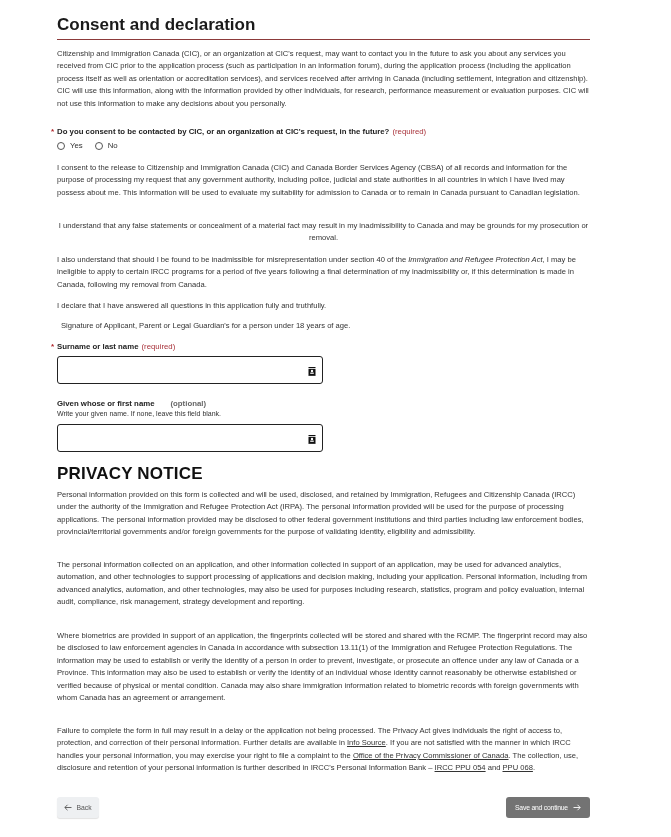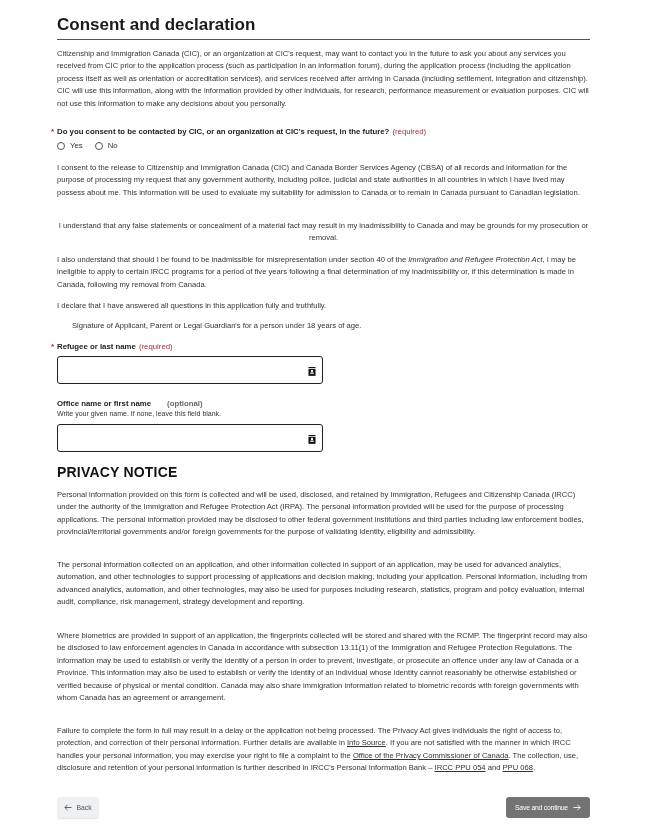--- a/index.html
+++ b/index.html
@@ -14,21 +14,21 @@
   .req { color: #a8323a; font-weight: normal; margin-left: 3px; }
   .opt { color: #666666; font-weight: bold; margin-left: 16px; }
   .radios { position: absolute; display: flex; gap: 12px; font-size: 7.8px; color: #333; align-items: center; }
   .radio { display: flex; align-items: center; gap: 5px; cursor: pointer; }
   .radio .circle { width: 8px; height: 8px; border: 1px solid #555; border-radius: 50%; background: #fff; }
   .abs { position: absolute; }
   .input-box { position: absolute; width: 266px; height: 28px; border: 1px solid #222; border-radius: 3px; background: #fff; }
   .input-box input { width: 100%; height: 100%; border: none; outline: none; background: transparent; padding: 0 24px 0 6px; font-size: 9px; font-family: "Liberation Sans", sans-serif; }
   .contact-icon { position: absolute; right: 6px; top: 10px; width: 8px; height: 9px; }
   .hint { position: absolute; font-size: 7px; color: #333; }
-  h2.privacy { position: absolute; font-size: 14px; font-weight: bold; color: #111; letter-spacing: 0.2px; }
+  h2.privacy { position: absolute; font-size: 17px; font-weight: bold; color: #111; letter-spacing: 0.2px; }
   a.link { color: #333; text-decoration: underline; }
   i { }
   .btn-back { position: absolute; left: 57px; top: 797px; width: 42px; height: 21px; background: #eef0f2; border-radius: 3px; box-shadow: 0 1px 1px rgba(0,0,0,0.12); display: flex; align-items: center; justify-content: center; gap: 4px; font-size: 6.8px; color: #555; cursor: pointer; }
   .btn-save { position: absolute; left: 506px; top: 797px; width: 84px; height: 21px; background: #737373; border-radius: 3px; display: flex; align-items: center; justify-content: center; gap: 5px; font-size: 6.8px; color: #ffffff; cursor: pointer; letter-spacing: -0.2px; }
 </style>
 </head>
 <body>
 
 <div class="page">
   <h1 class="title">Consent and declaration</h1>
@@ -47,39 +47,39 @@
   <label class="radio">
     <span class="circle"></span>
     <span>No</span>
   </label>
 </div>
 
 <p class="body abs" style="left:57px; top:162px; width:533px;">I consent to the release to Citizenship and Immigration Canada (CIC) and Canada Border Services Agency (CBSA) of all records and information for the purpose of processing my request that any government authority, including police, judicial and state authorities in all countries in which I have lived may possess about me. This information will be used to evaluate my suitability for admission to Canada or to remain in Canada pursuant to Canadian legislation.</p>
 <p class="body abs" style="left:57px; top:220px; width:533px;text-align:center;">I understand that any false statements or concealment of a material fact may result in my inadmissibility to Canada and may be grounds for my prosecution or removal.</p>
 <p class="body abs" style="left:57px; top:254px; width:533px;"><span>I also understand that should I be found to be inadmissible for misrepresentation under section 40 of the </span><i>Immigration and Refugee Protection Act</i><span>, I may be ineligible to apply to certain IRCC programs for a period of five years following a final determination of my inadmissibility or, if this determination is made in Canada, following my removal from Canada.</span></p>
 <p class="body abs" style="left:57px; top:300px; width:533px;">I declare that I have answered all questions in this application fully and truthfully.</p>
-<p class="body abs" style="left:72px; top:320px; width:533px;">Signature of Applicant, Parent or Legal Guardian's for a person under 18 years of age.</p>
+<p class="body abs" style="left:61px; top:320px; width:533px;">Signature of Applicant, Parent or Legal Guardian's for a person under 18 years of age.</p>
 
 <span class="req-star" style="left:51px; top:342px;">*</span>
 <div class="question" style="left:57px; top:341px;">
-  <span>Refugee or last name</span><span class="req">(required)</span>
+  <span>Surname or last name</span><span class="req">(required)</span>
 </div>
 <div class="input-box" style="left:57px; top:356px;">
   <input type="text" value="" style="">
   <svg class="contact-icon" viewBox="0 0 8 9">
     <rect x="0.5" y="0" width="7" height="1" fill="#111"></rect>
     <rect x="0.5" y="1.8" width="7" height="6.4" fill="#111"></rect>
     <circle cx="4" cy="4" r="1.2" fill="#fff"></circle>
     <rect x="2.2" y="5.6" width="3.6" height="1.2" fill="#fff"></rect>
     <rect x="0.5" y="8.2" width="7" height="0.8" fill="#111"></rect>
   </svg>
 </div>
 
 <div class="question" style="left:57px; top:398px;">
-  <span>Office name or first name</span><span class="opt">(optional)</span>
+  <span>Given whose or first name</span><span class="opt">(optional)</span>
 </div>
 <div class="hint" style="left:57px; top:410px;">Write your given name. If none, leave this field blank.</div>
 <div class="input-box" style="left:57px; top:424px;">
   <input type="text" value="" style="">
   <svg class="contact-icon" viewBox="0 0 8 9">
     <rect x="0.5" y="0" width="7" height="1" fill="#111"></rect>
     <rect x="0.5" y="1.8" width="7" height="6.4" fill="#111"></rect>
     <circle cx="4" cy="4" r="1.2" fill="#fff"></circle>
     <rect x="2.2" y="5.6" width="3.6" height="1.2" fill="#fff"></rect>
     <rect x="0.5" y="8.2" width="7" height="0.8" fill="#111"></rect>

